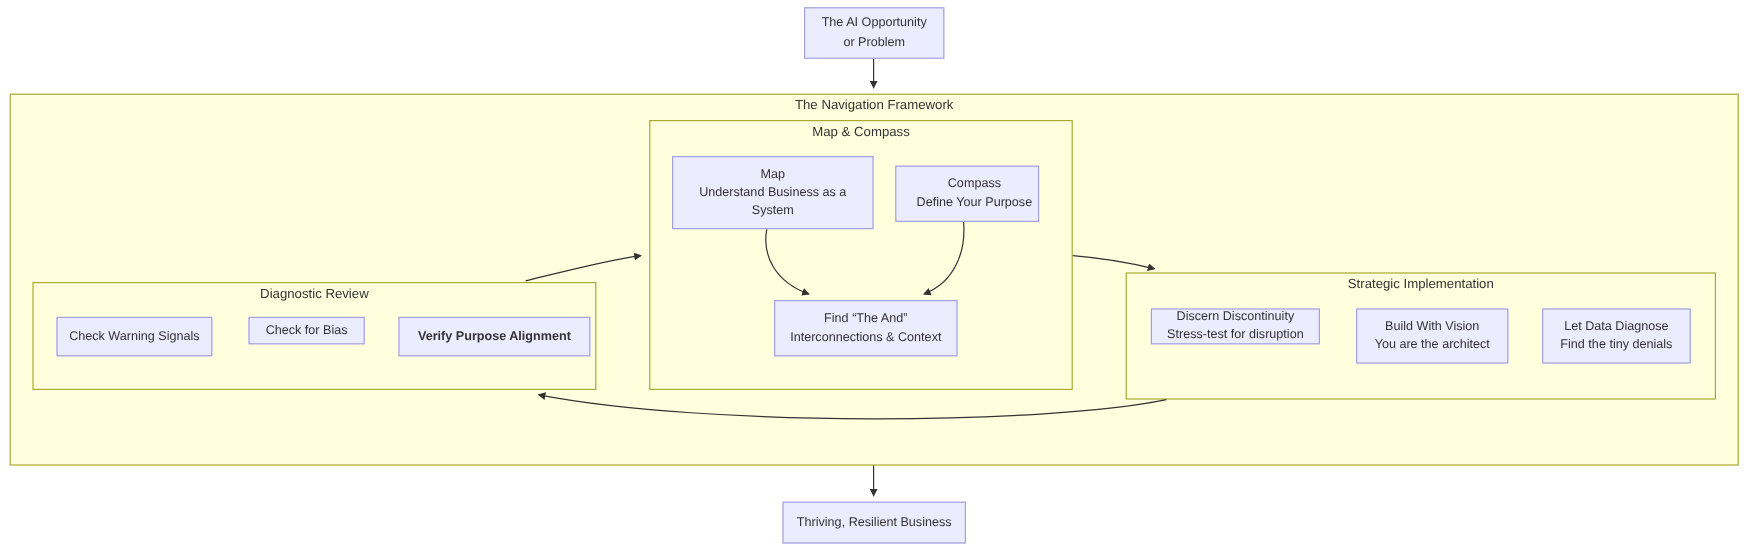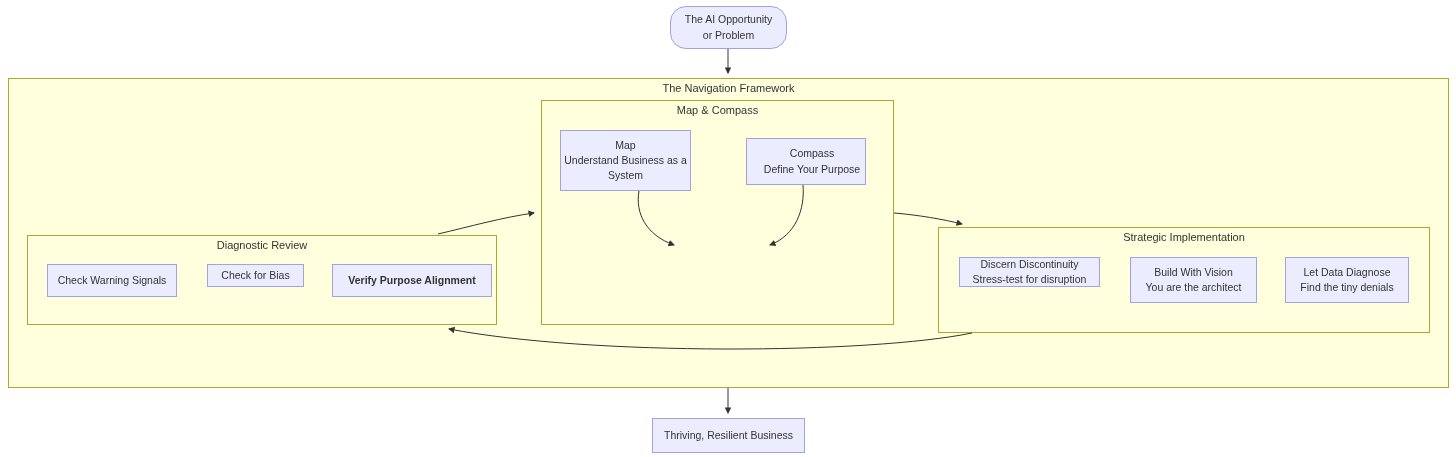--- a/index.html
+++ b/index.html
@@ -77,36 +77,40 @@
     </defs>
     <path d="M728,49 L728,73" fill="none" stroke="#333333" stroke-width="1" marker-end="url(#arrow)"></path>
     <path d="M639,191 C635,213 646,235 674,245" fill="none" stroke="#333333" stroke-width="1" marker-end="url(#arrow)"></path>
     <path d="M803,185 C805,209 796,235 770,245" fill="none" stroke="#333333" stroke-width="1" marker-end="url(#arrow)"></path>
     <path d="M438,234 C468,227 504,217 534,213" fill="none" stroke="#333333" stroke-width="1" marker-end="url(#arrow)"></path>
     <path d="M894,213 C918,215 942,219 962,224" fill="none" stroke="#333333" stroke-width="1" marker-end="url(#arrow)"></path>
     <path d="M972,333 C870,354 590,356 449,329" fill="none" stroke="#333333" stroke-width="1" marker-end="url(#arrow)"></path>
     <path d="M728,388 L728,413" fill="none" stroke="#333333" stroke-width="1" marker-end="url(#arrow)"></path>
   </svg>
 
-  <div class="node" style="left:670px;top:6px;width:117px;height:43px;border-radius:16px;">
+  <div class="node" style="left:670px;top:6px;width:117px;height:43px;">
     <span>The AI Opportunity</span>
     <span>or Problem</span>
   </div>
 
-  <div class="node" style="left:560px;top:130px;width:131px;height:61px;">
+  <div class="node" style="left:560px;top:130px;width:168px;height:61px;">
     <span>Map</span>
     <span>Understand Business as a</span>
     <span>System</span>
   </div>
 
   <div class="node" style="left:746px;top:138px;width:120px;height:47px;padding-left:12px;">
     <span>Compass</span>
     <span>Define Your Purpose</span>
   </div>
 
+  <div class="node" style="left:645px;top:250px;width:153px;height:47px;">
+    <span>Find “The And”</span>
+    <span>Interconnections &amp; Context</span>
+  </div>
 
   <div class="node" style="left:47px;top:264px;width:130px;height:33px;">
     <span>Check Warning Signals</span>
   </div>
 
   <div class="node" style="left:207px;top:264px;width:97px;height:23px;">
     <span>Check for Bias</span>
   </div>
 
   <div class="node" style="left:332px;top:264px;width:160px;height:33px;font-weight:bold;">

